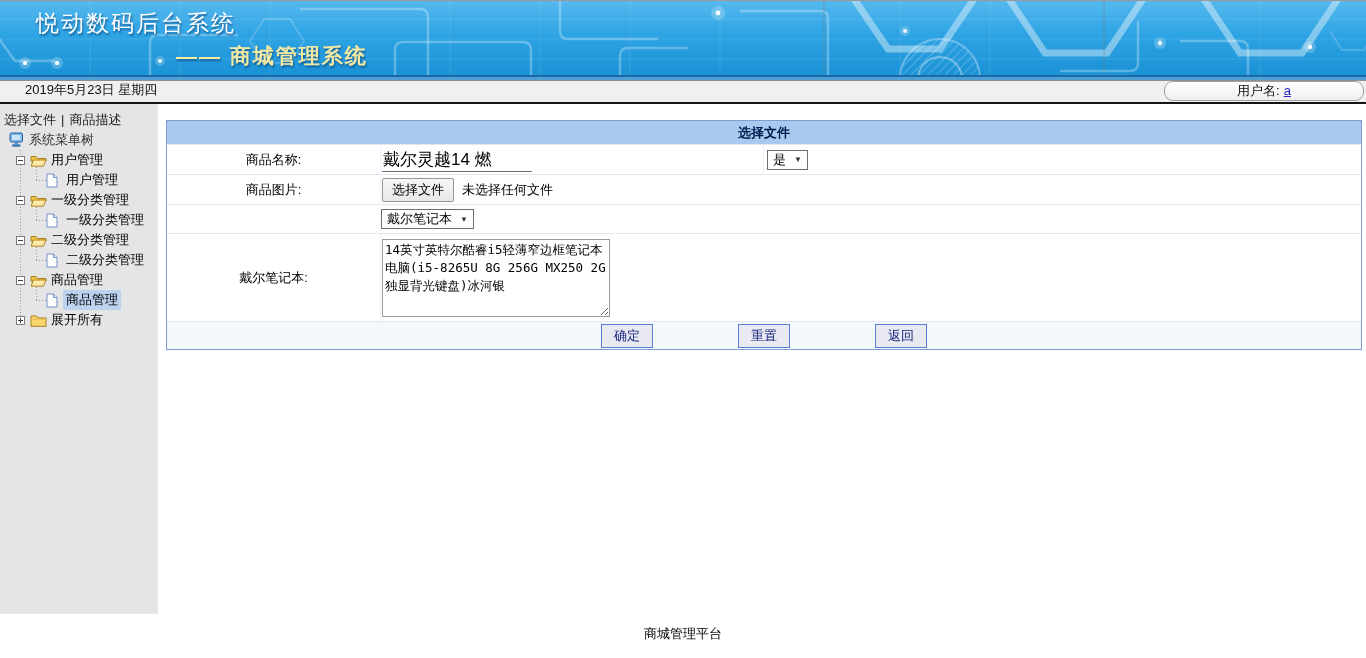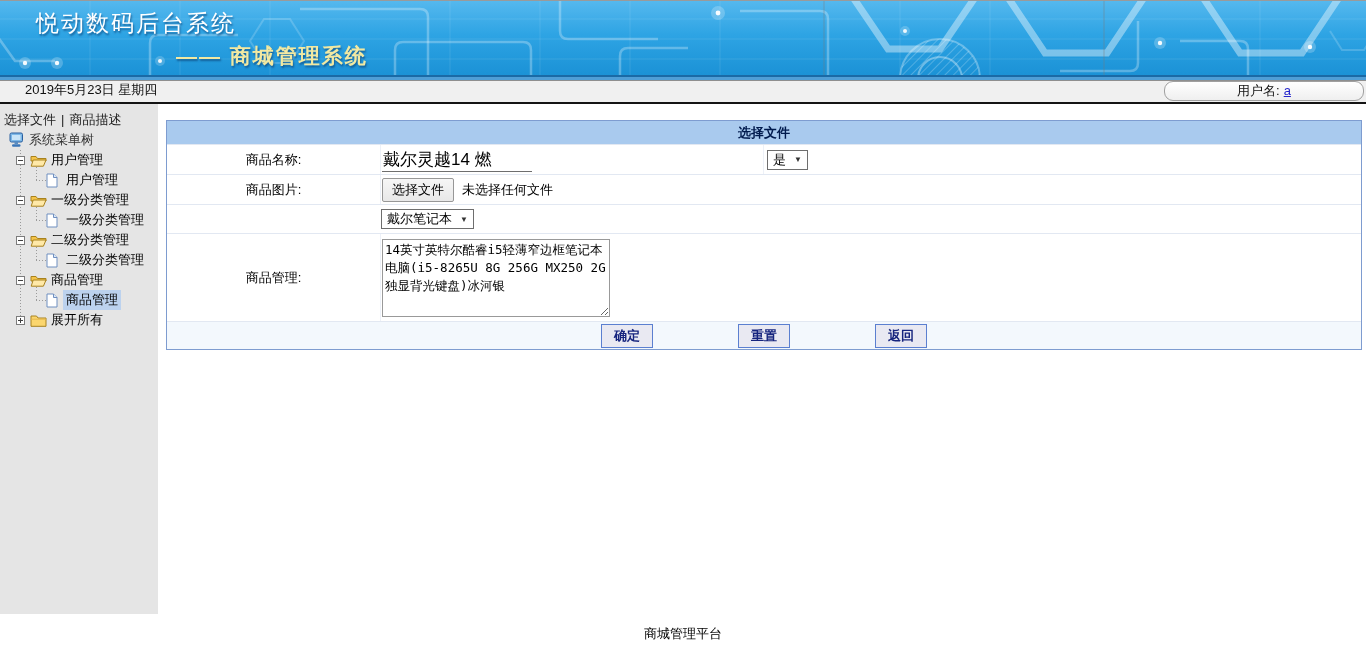--- a/index.html
+++ b/index.html
@@ -107,21 +107,21 @@
   }
   .file-status { margin-left:8px; }
   .ftextarea {
     width:228px; height:78px; margin:4px 0; border:1px solid #999; resize:both;
     font-family:"DejaVu Sans Mono","Liberation Mono",monospace; font-size:12.5px; line-height:1.45;
     padding:1px 2px; outline:none;
   }
   .btnrow { height:28px; display:flex; align-items:center; justify-content:center; gap:85px; background:#f3f8fd; border-top:1px solid #e2e8f2; }
   .fbtn {
     border:1px solid #5b7fd0; background:#e9e9f2; color:#16247e; font-size:13px;
-    padding:2px 12px; cursor:pointer; font-family:inherit;font-weight:bold;
+    padding:2px 12px; cursor:pointer; font-family:inherit;
   }
   
   .footer { position:absolute; left:0; top:625px; width:100%; text-align:center; }
 </style>
 </head>
 <body>
 
 <div class="banner">
   <svg class="pattern" width="1366" height="75" viewBox="0 0 1366 75">
     <defs>
@@ -346,21 +346,21 @@
       <div class="frow r4">
         <div class="cell cell-pad span3">
           <span class="fselect">
             <span>戴尔笔记本</span>
             <span class="caret">▼</span>
           </span>
         </div>
       </div>
 
       <div class="frow r5">
-        <div class="cell lbl">商品管理:</div>
+        <div class="cell lbl">戴尔笔记本:</div>
         <div class="cell cell-pad span3">
           <textarea class="ftextarea" style="">14英寸英特尔酷睿i5轻薄窄边框笔记本电脑(i5-8265U 8G 256G MX250 2G独显背光键盘)冰河银</textarea>
         </div>
       </div>
 
       <div class="btnrow">
         <button class="fbtn">确定</button>
         <button class="fbtn">重置</button>
         <button class="fbtn">返回</button>
       </div>

